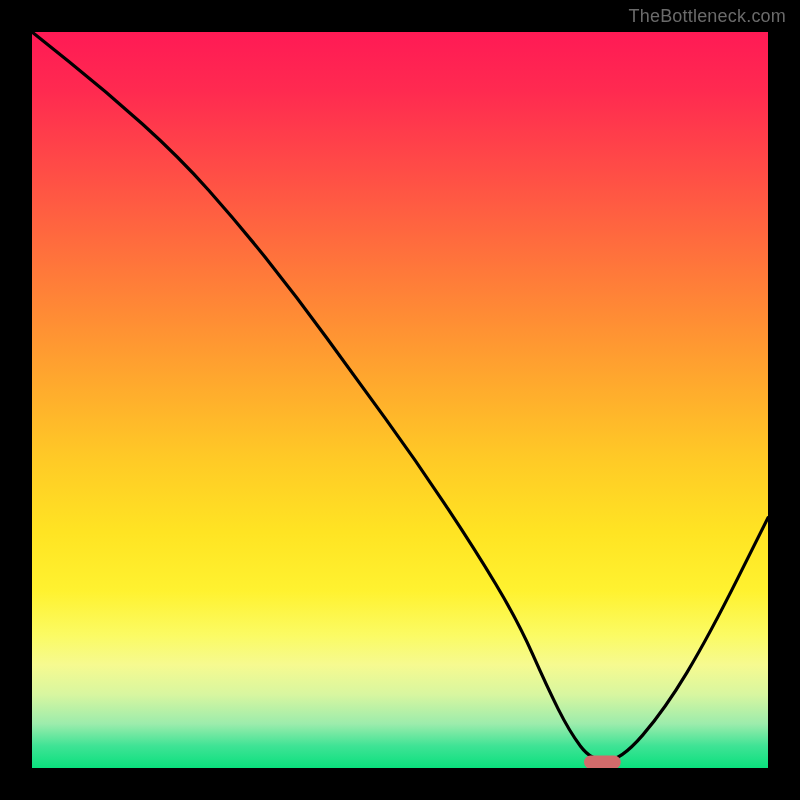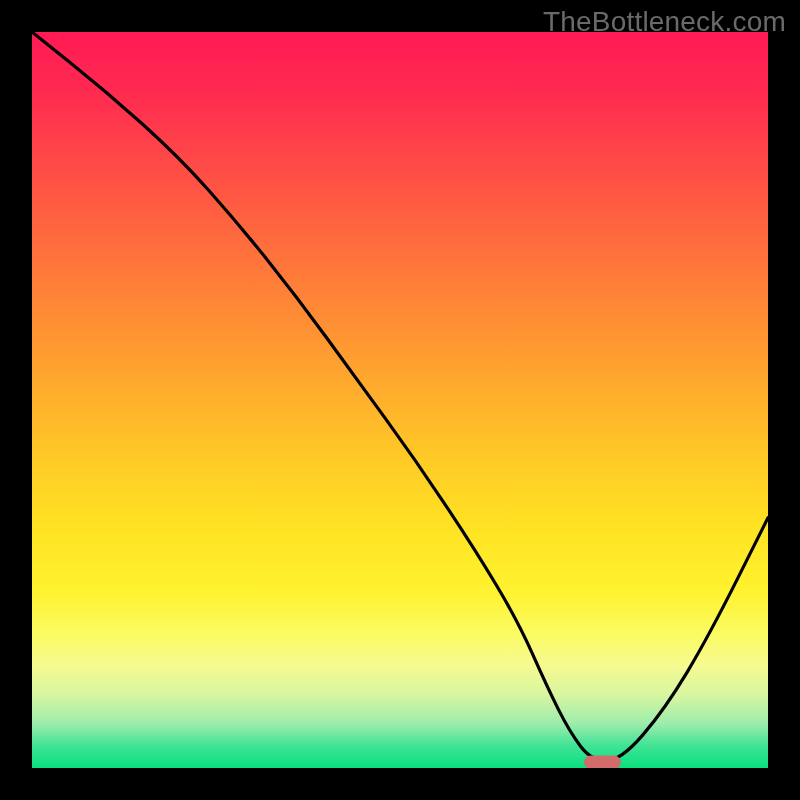--- a/index.html
+++ b/index.html
@@ -9,21 +9,21 @@
     height: 800px;
     background: #000;
     position: relative;
     font-family: Arial, sans-serif;
   }
   .watermark {
     position: absolute;
     top: 6px;
     right: 14px;
     color: #6a6a6a;
-    font-size: 28px;
+    font-size: 18px;
     font-weight: 500;
     letter-spacing: 0.2px;
     z-index: 10;
   }
   .plot-area {
     position: absolute;
     left: 32px;
     top: 32px;
     width: 736px;
     height: 736px;

